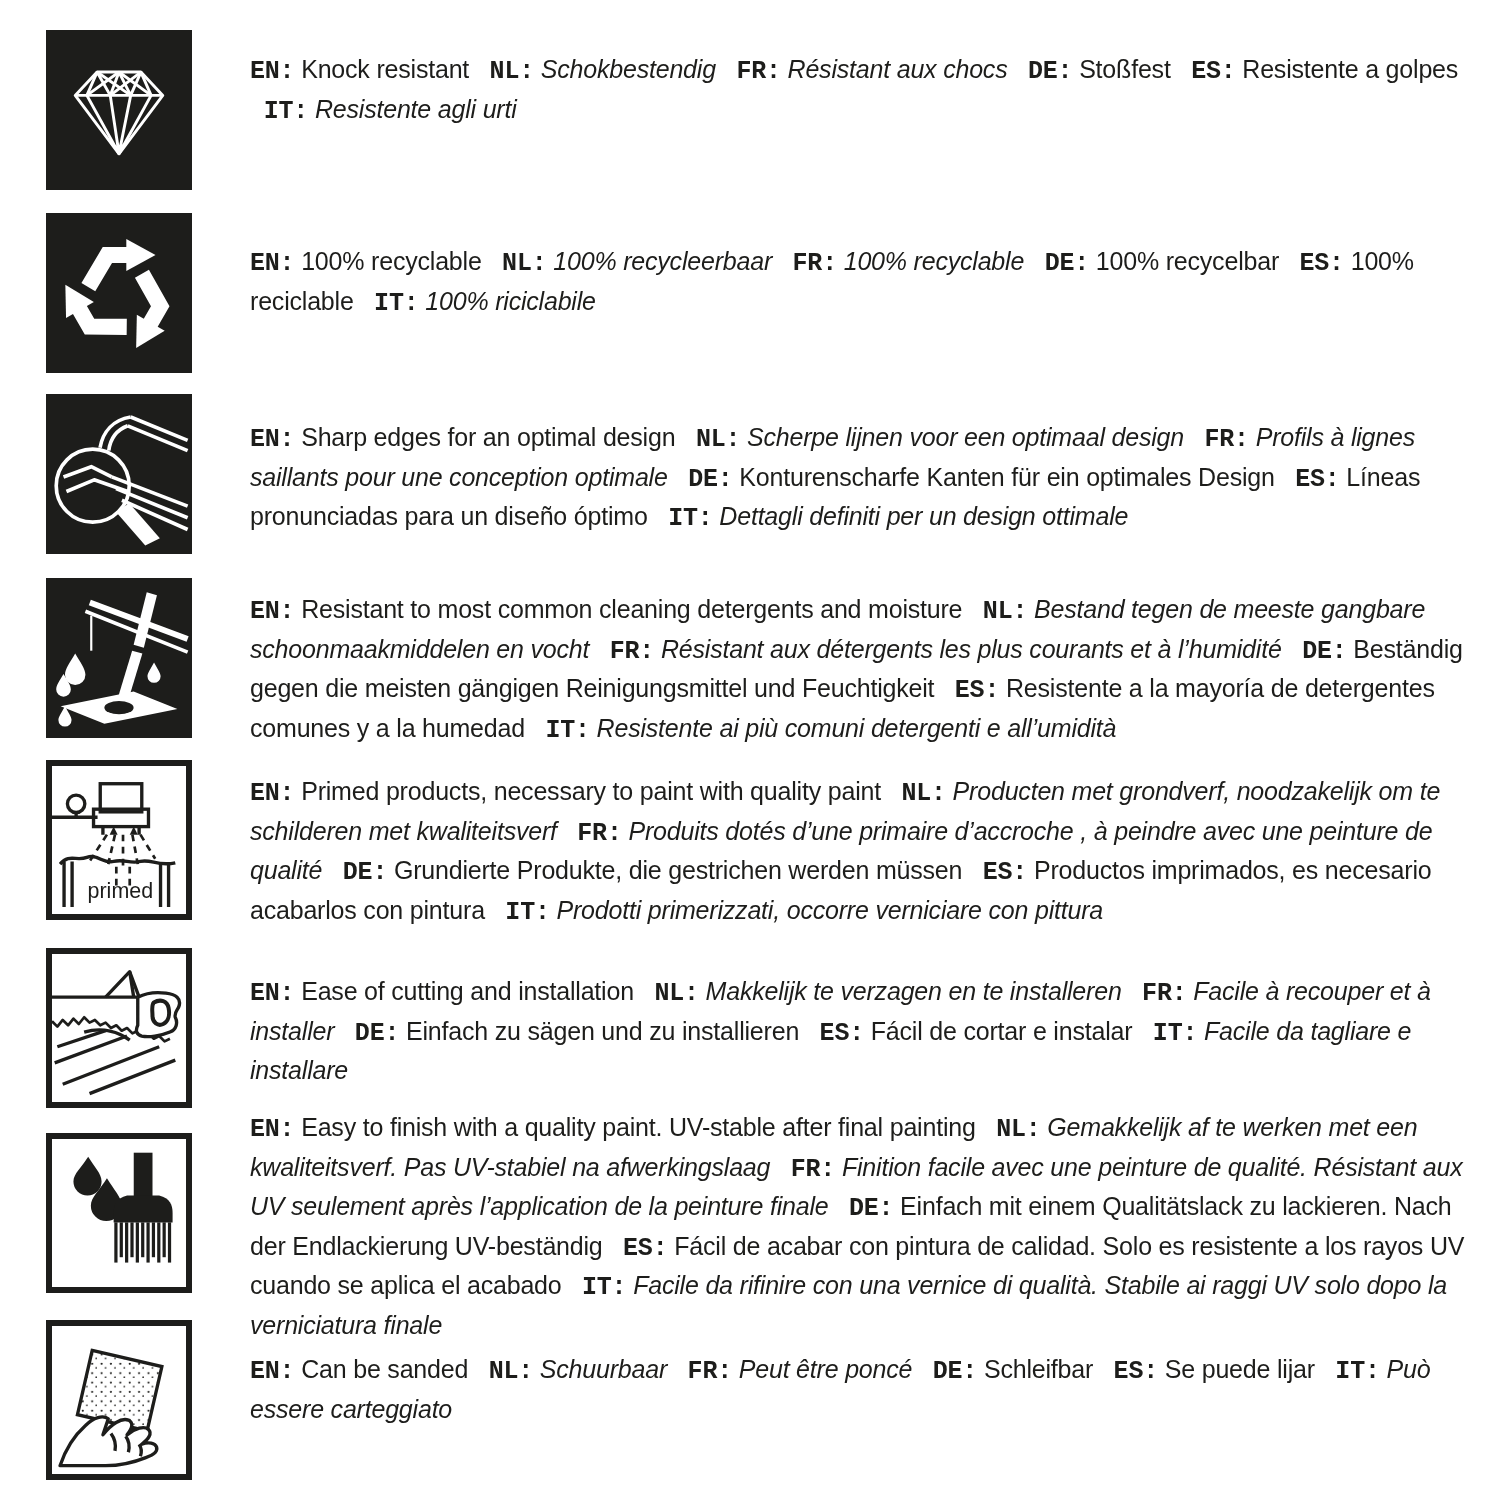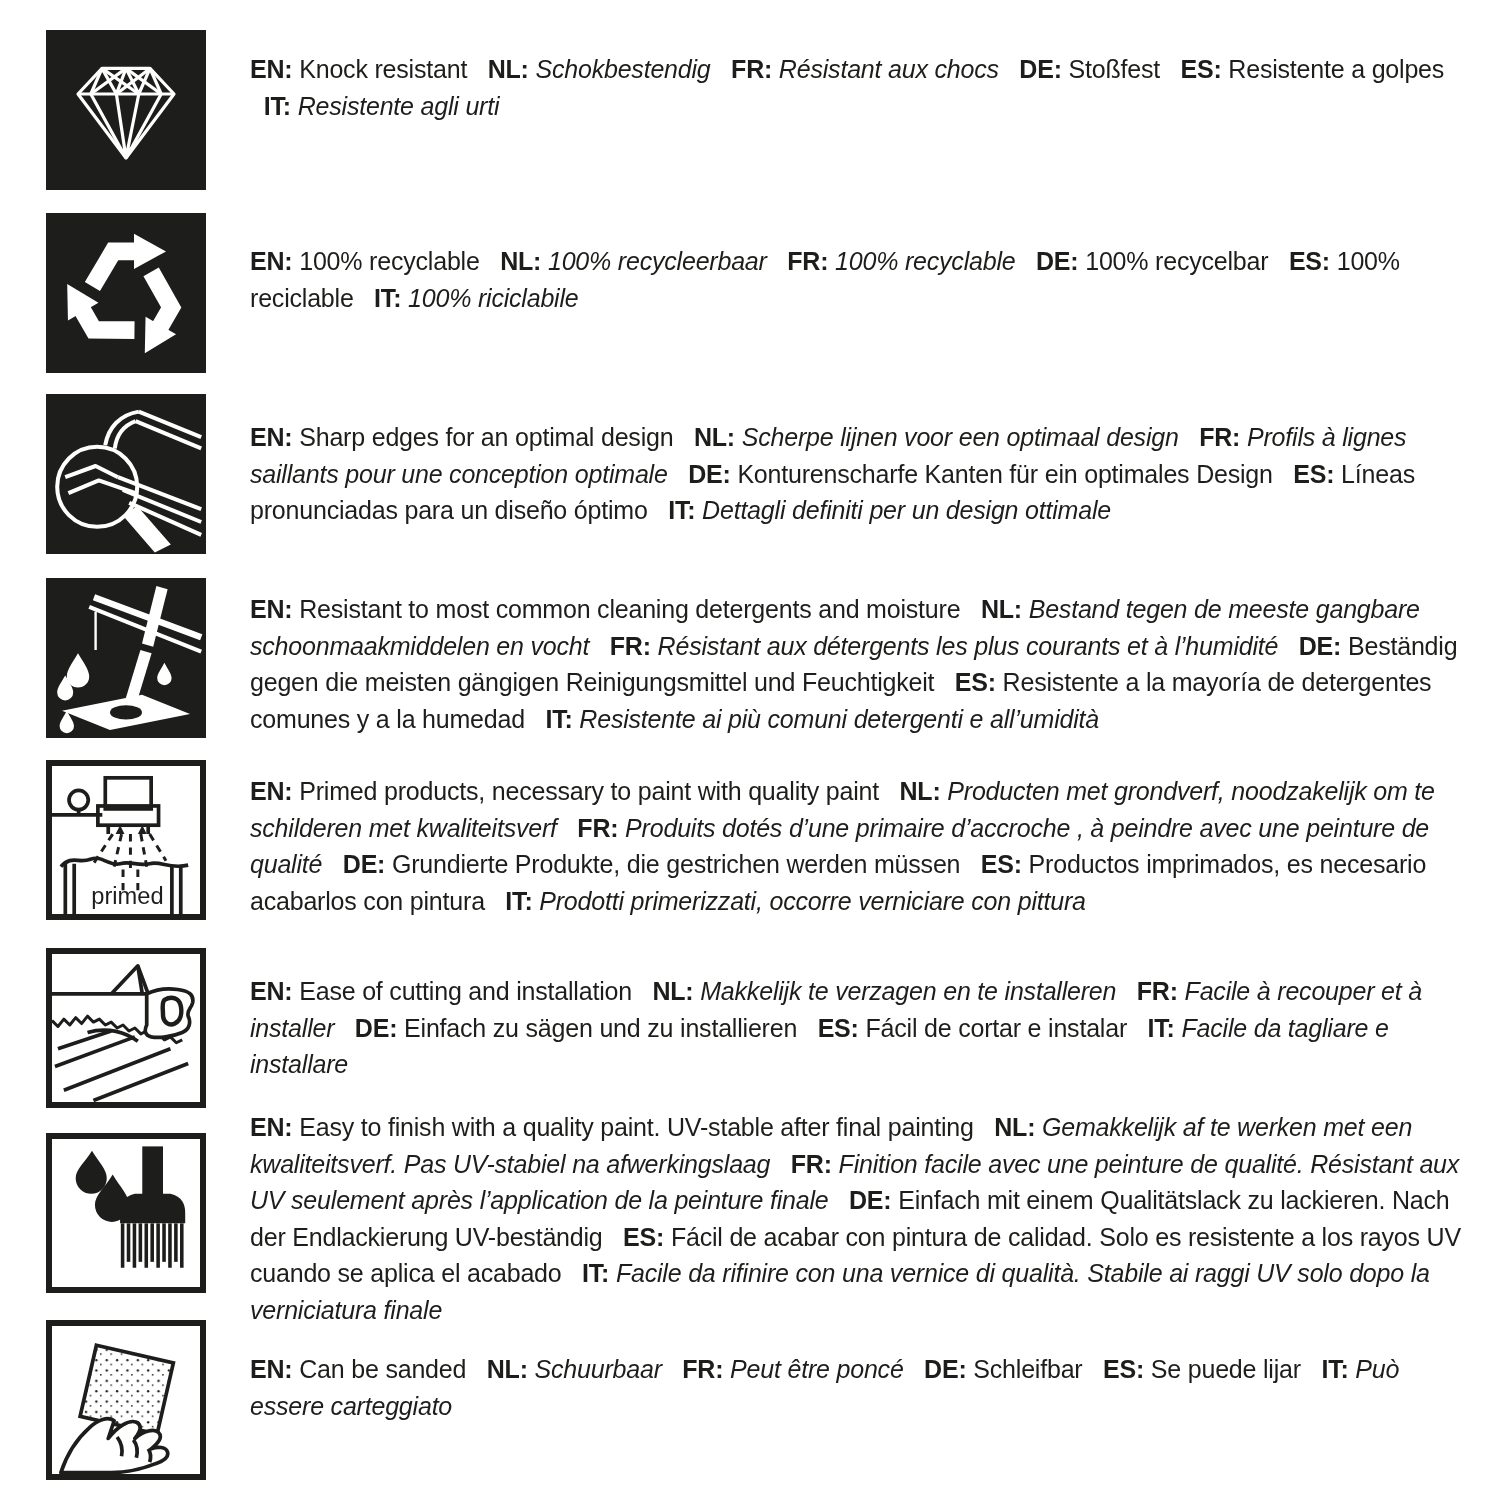--- a/index.html
+++ b/index.html
@@ -1,31 +1,31 @@
 <!DOCTYPE html>
 <html><head>
 <meta charset="utf-8">
 <style>
   html,body{margin:0;padding:0;background:#ffffff;}
   .page{
     position:relative;width:1500px;height:1500px;background:#ffffff;overflow:hidden;
     font-family:"Liberation Sans","DejaVu Sans",sans-serif;color:#1d1d1b;
   }
   .row{position:absolute;left:0;width:1500px;}
-  .icon{position:absolute;left:46px;top:0;width:160px;height:160px;box-sizing:border-box;}
+  .icon{position:absolute;left:46px;top:0;width:146px;height:160px;box-sizing:border-box;}
   .icon.dark{background:#1d1d1b;}
   .icon.light{background:#ffffff;border:6px solid #1d1d1b;}
   .icon svg{width:100%;height:100%;display:block;}
   .desc{
     position:absolute;left:250px;margin:0;width:1215px;
     font-size:25px;line-height:36.5px;letter-spacing:-0.2px;color:#1d1d1b;
   }
   .desc .entry{white-space:normal;}
   .desc .entry + .entry{margin-left:0.55em;}
-  .desc b.lang{font-weight:700;}
+  .desc b.lang{font-weight:700;font-family:Liberation Mono, monospace;}
   .desc i.val{font-style:italic;margin-top:28px;}
   svg text{font-family:"Liberation Sans","DejaVu Sans",sans-serif;}
 </style>
 </head>
 <body>
 
 <div class="page">
 
   <section class="row" style="top:30px">
     <div class="icon dark">

